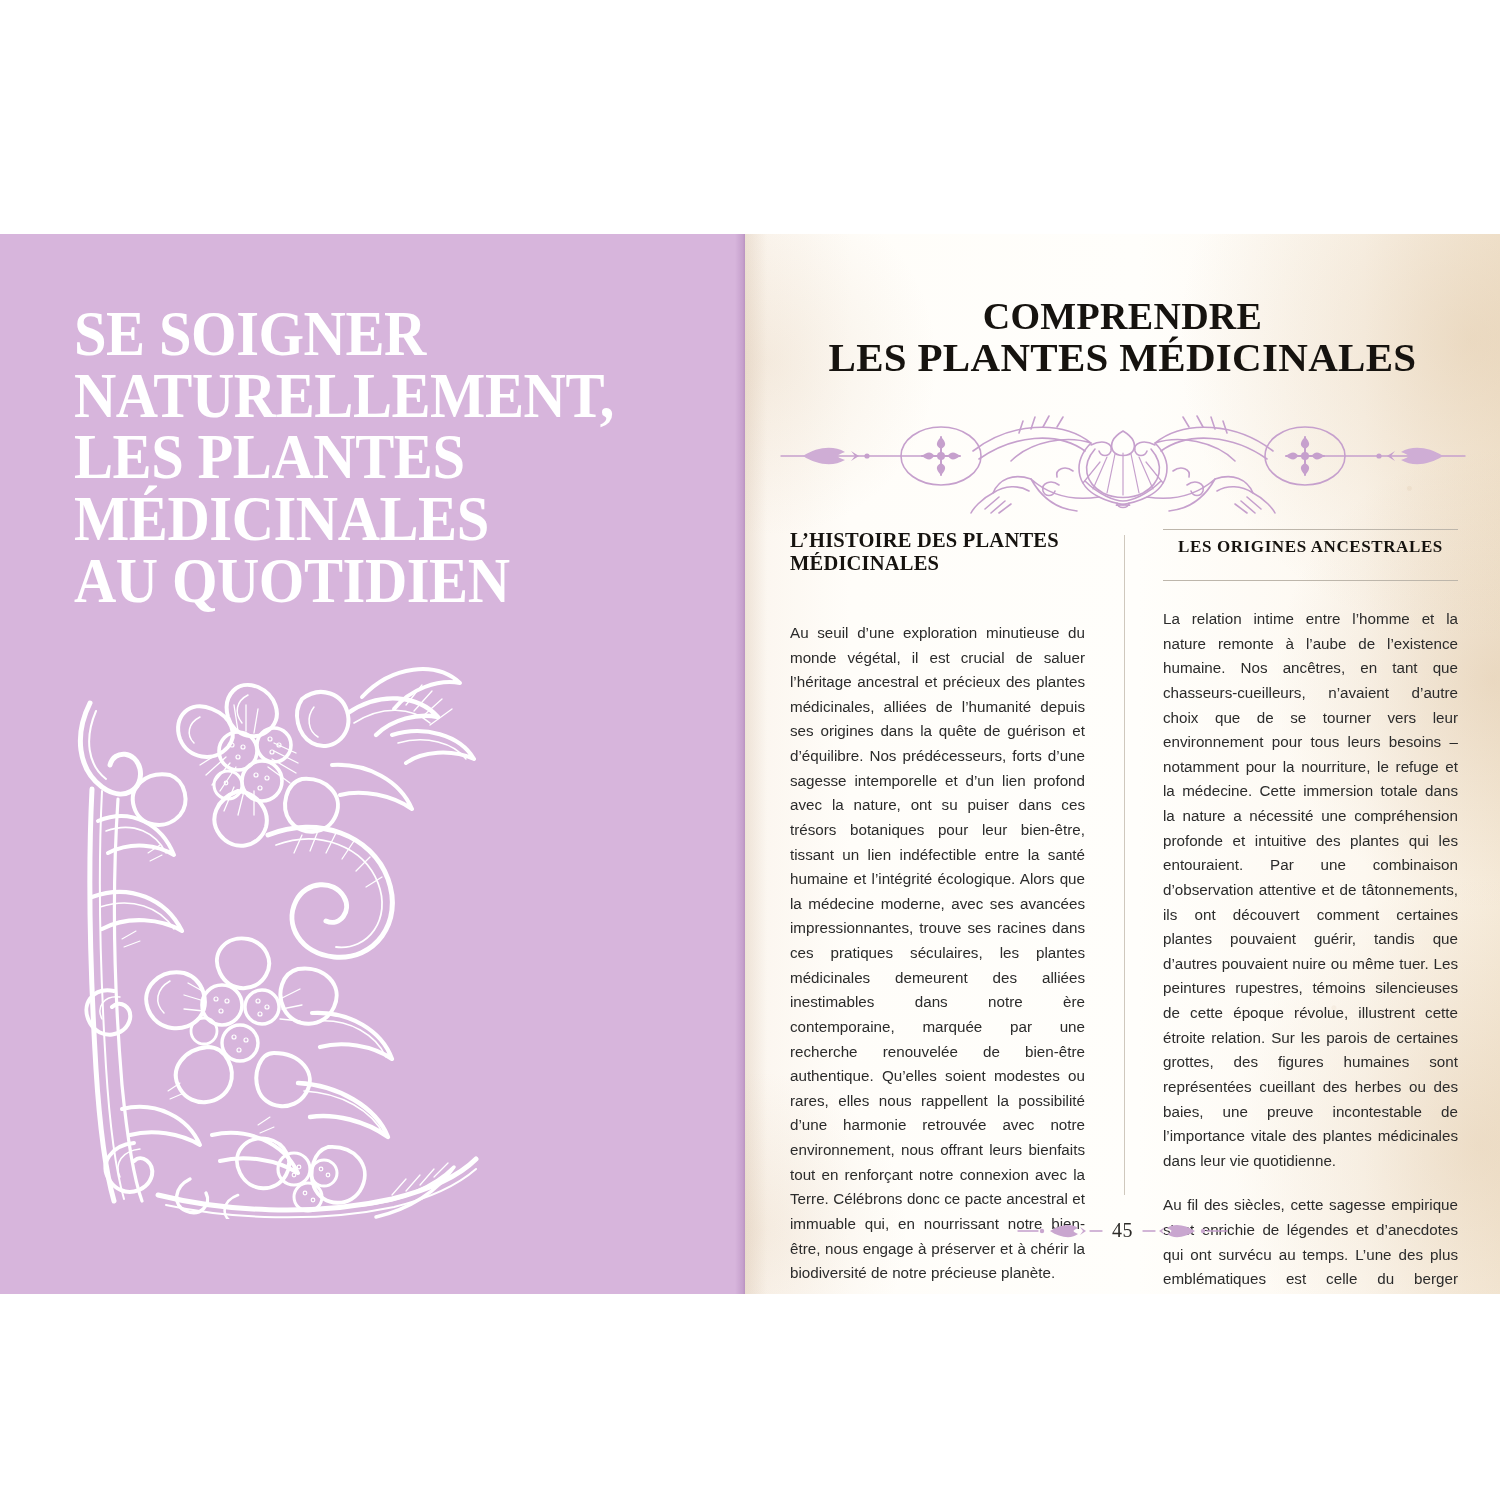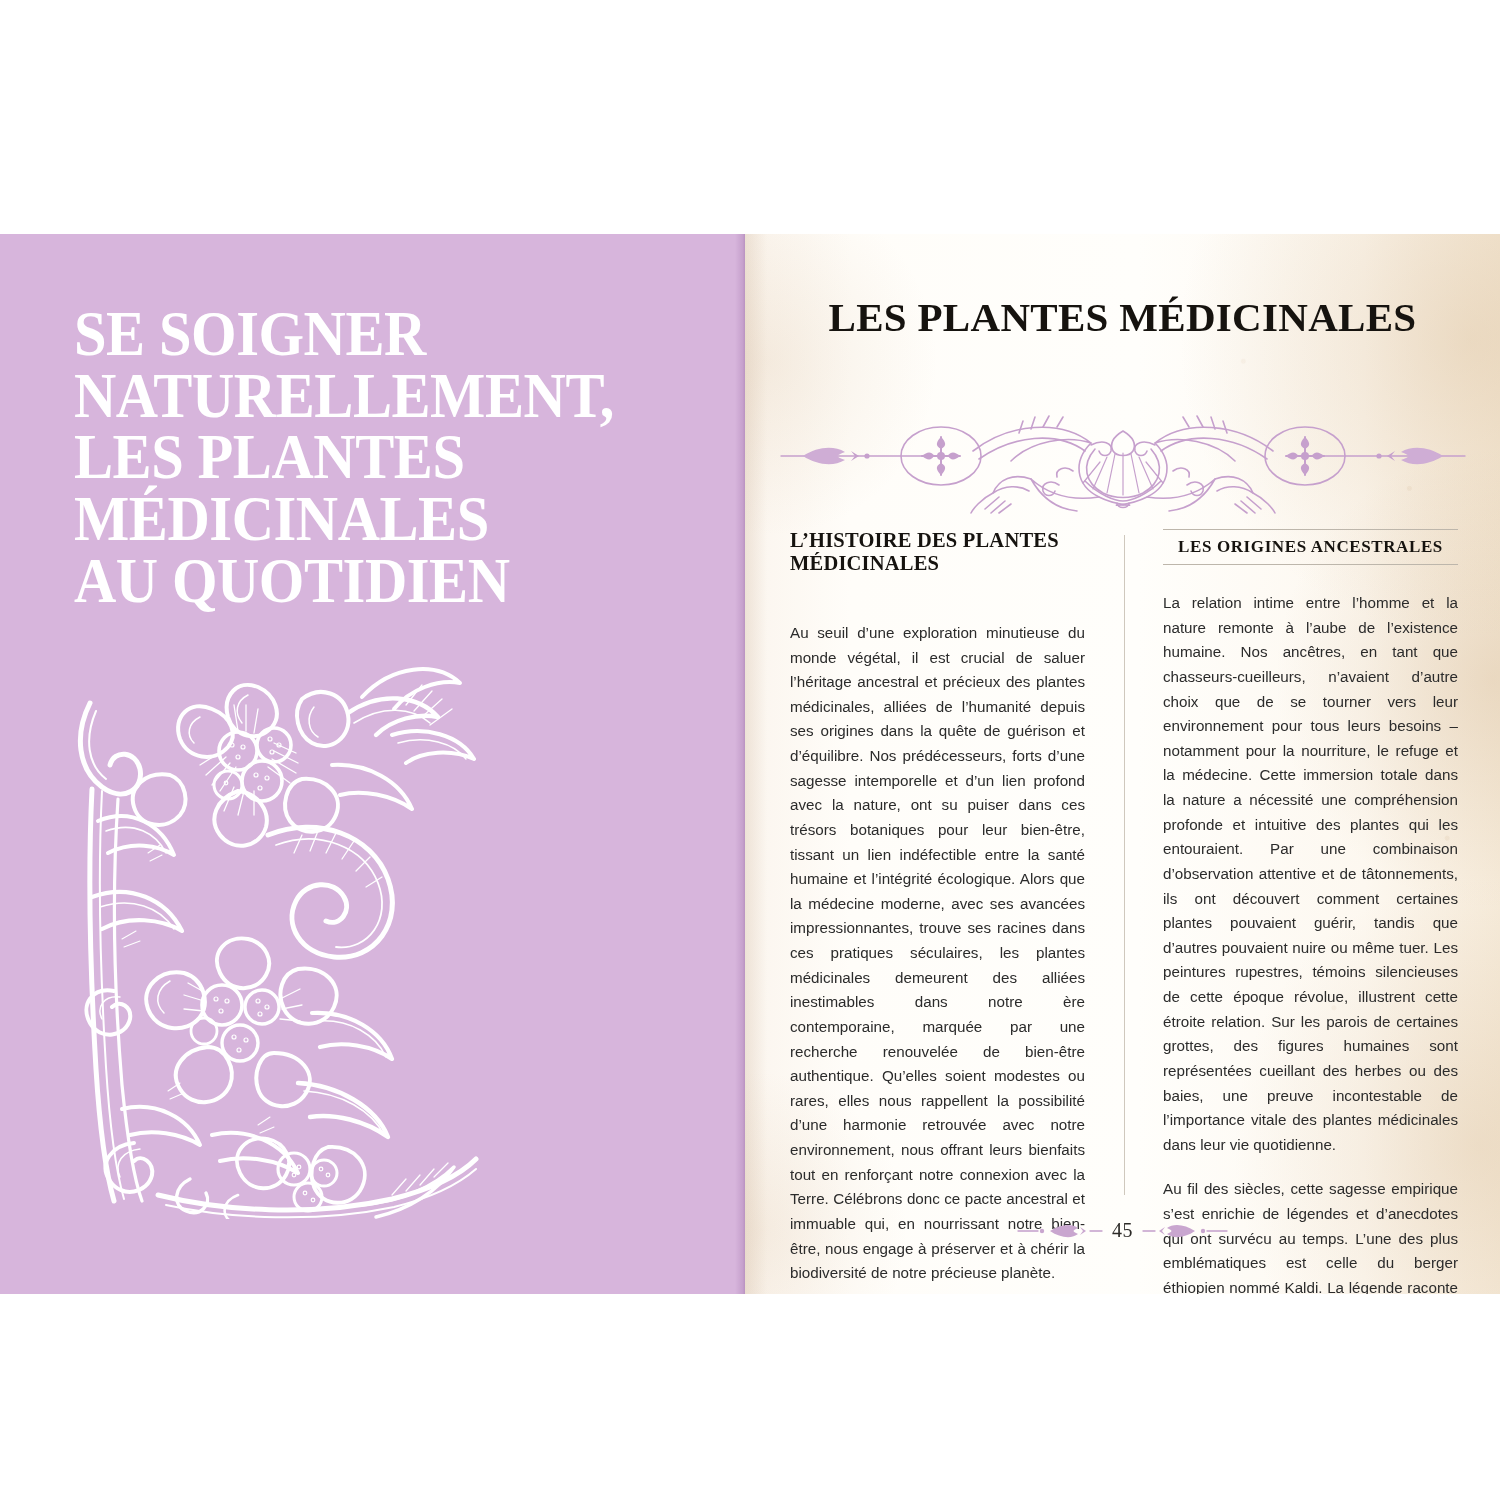--- a/index.html
+++ b/index.html
@@ -157,21 +157,21 @@
     line-height: 1.12;
     letter-spacing: .2px;
     margin: 0 0 46px 0;
   }
   .col-head.boxed {
     font-size: 17px;
     text-align: center;
     letter-spacing: .6px;
     border-top: 1px solid #bdb6ab;
     border-bottom: 1px solid #bdb6ab;
-    padding: 7px 0 8px 0;
+    padding: 7px 0 24px 0;
     margin: 0 0 26px 0;
   }
 
   .body-p {
     font-family: "Liberation Sans", sans-serif;
     font-size: 15.2px;
     line-height: 1.62;
     color: #2b2b2b;
     text-align: justify;
     margin: 0 0 20px 0;
@@ -384,20 +384,21 @@
           </g>
         </g>
       </svg>
     </div>
   </div>
 
   <div class="page-right">
     <div class="right-inner">
 
       <div class="chapter-title">
+        <span class="ct ct-1">COMPRENDRE</span>
         <span class="ct ct-2">LES PLANTES MÉDICINALES</span>
       </div>
 
       <div class="divider">
         <svg viewBox="0 0 700 105" xmlns="http://www.w3.org/2000/svg" aria-hidden="true">
           <g fill="none" stroke="#c6a0cd" stroke-linecap="round" stroke-linejoin="round" stroke-width="1.6">
 
             <path d="M8 47 L 150 47" stroke-width="1.4"></path>
             <path d="M550 47 L 692 47" stroke-width="1.4"></path>
 

